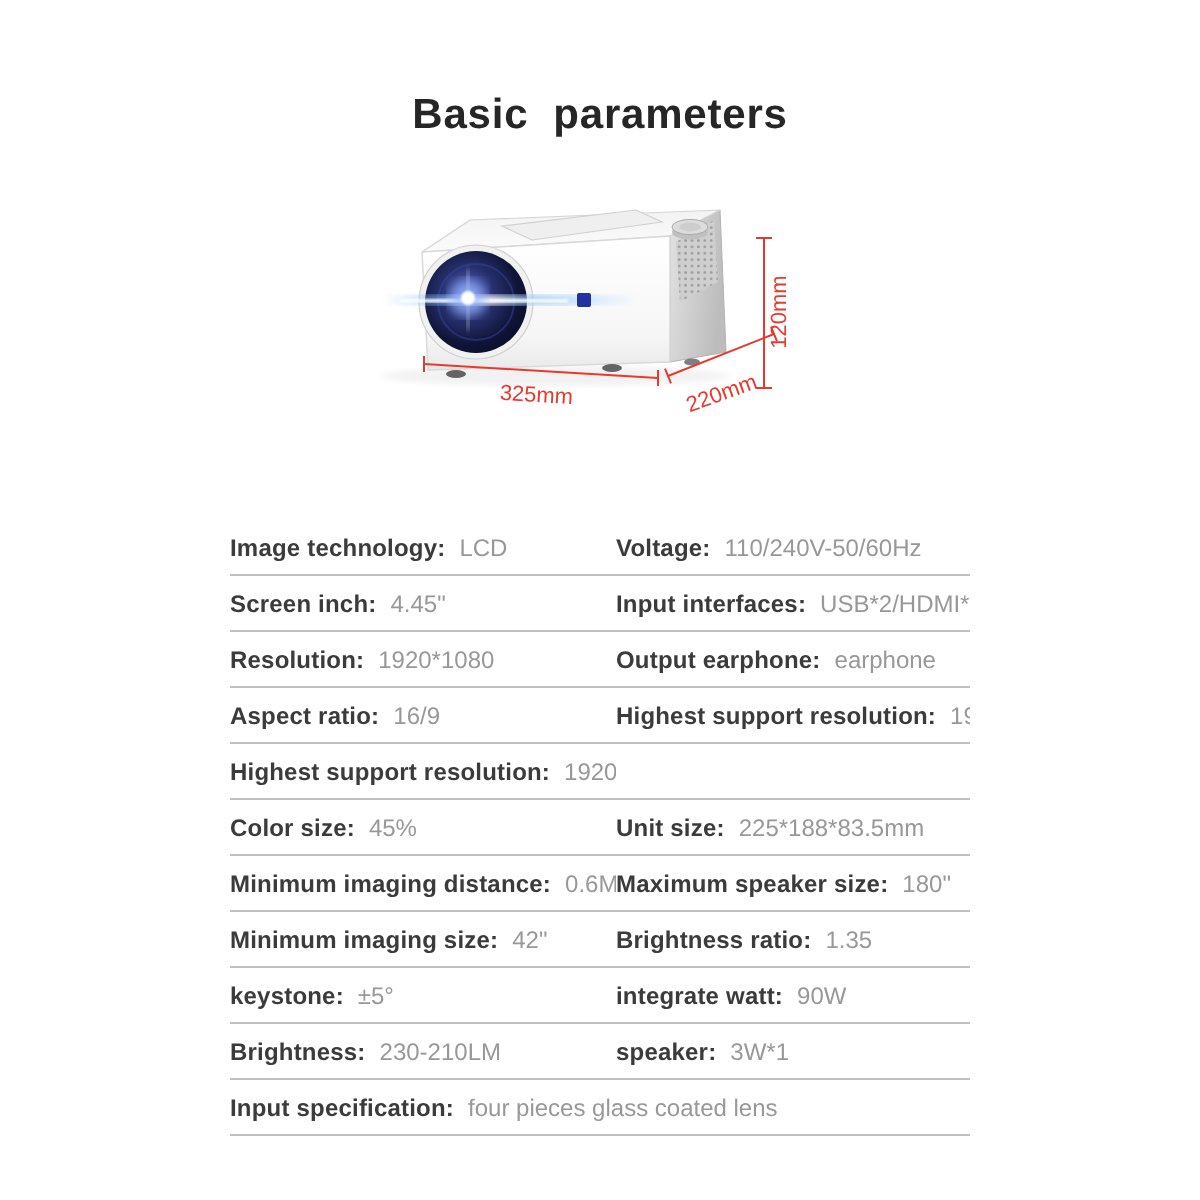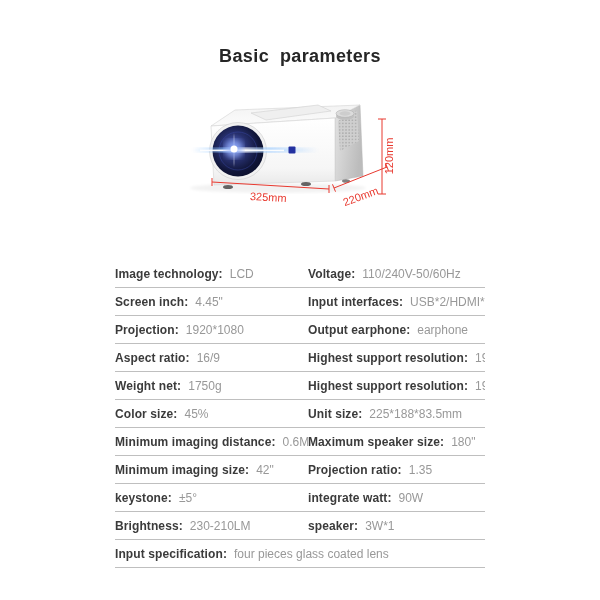--- a/index.html
+++ b/index.html
@@ -2,21 +2,21 @@
 <html><head>
 <meta charset="utf-8">
 <style>
   html,body{margin:0;padding:0;background:#fff;}
   .canvas{
     position:relative;width:600px;height:600px;background:#ffffff;
     font-family:"Liberation Sans",sans-serif;overflow:hidden;
   }
   .page-title{
     position:absolute;top:46px;left:0;width:600px;margin:0;
-    text-align:center;font-size:18px;font-weight:600;color:#262626;
+    text-align:center;font-size:21px;font-weight:600;color:#262626;
     letter-spacing:.4px;white-space:pre;
   }
   .figure{position:absolute;left:178px;top:93px;width:240px;height:130px;}
   .spec-table{
     position:absolute;left:115px;top:260px;width:370px;
     font-size:12px;color:#3b3b3b;
   }
   .spec-row{
     display:grid;grid-template-columns:193px 177px;
     height:28px;box-sizing:border-box;border-bottom:1px solid #bfbfbf;
@@ -149,21 +149,21 @@
         <span class="val">4.45"</span>
       </div>
       <div class="cell">
         <span class="lbl">Input interfaces:</span>
         <span class="val">USB*2/HDMI*1/AV*1</span>
       </div>
     </div>
 
     <div class="spec-row">
       <div class="cell">
-        <span class="lbl">Projection:</span>
+        <span class="lbl">Resolution:</span>
         <span class="val">1920*1080</span>
       </div>
       <div class="cell">
         <span class="lbl">Output earphone:</span>
         <span class="val">earphone</span>
       </div>
     </div>
 
     <div class="spec-row">
       <div class="cell">
@@ -171,24 +171,20 @@
         <span class="val">16/9</span>
       </div>
       <div class="cell">
         <span class="lbl">Highest support resolution:</span>
         <span class="val">1920*1080</span>
       </div>
     </div>
 
     <div class="spec-row">
       <div class="cell">
-        <span class="lbl">Weight net:</span>
-        <span class="val">1750g</span>
-      </div>
-      <div class="cell">
         <span class="lbl">Highest support resolution:</span>
         <span class="val">1920*1080</span>
       </div>
     </div>
 
     <div class="spec-row">
       <div class="cell">
         <span class="lbl">Color size:</span>
         <span class="val">45%</span>
       </div>
@@ -208,21 +204,21 @@
         <span class="val">180"</span>
       </div>
     </div>
 
     <div class="spec-row">
       <div class="cell">
         <span class="lbl">Minimum imaging size:</span>
         <span class="val">42"</span>
       </div>
       <div class="cell">
-        <span class="lbl">Projection ratio:</span>
+        <span class="lbl">Brightness ratio:</span>
         <span class="val">1.35</span>
       </div>
     </div>
 
     <div class="spec-row">
       <div class="cell">
         <span class="lbl">keystone:</span>
         <span class="val">±5°</span>
       </div>
       <div class="cell">

